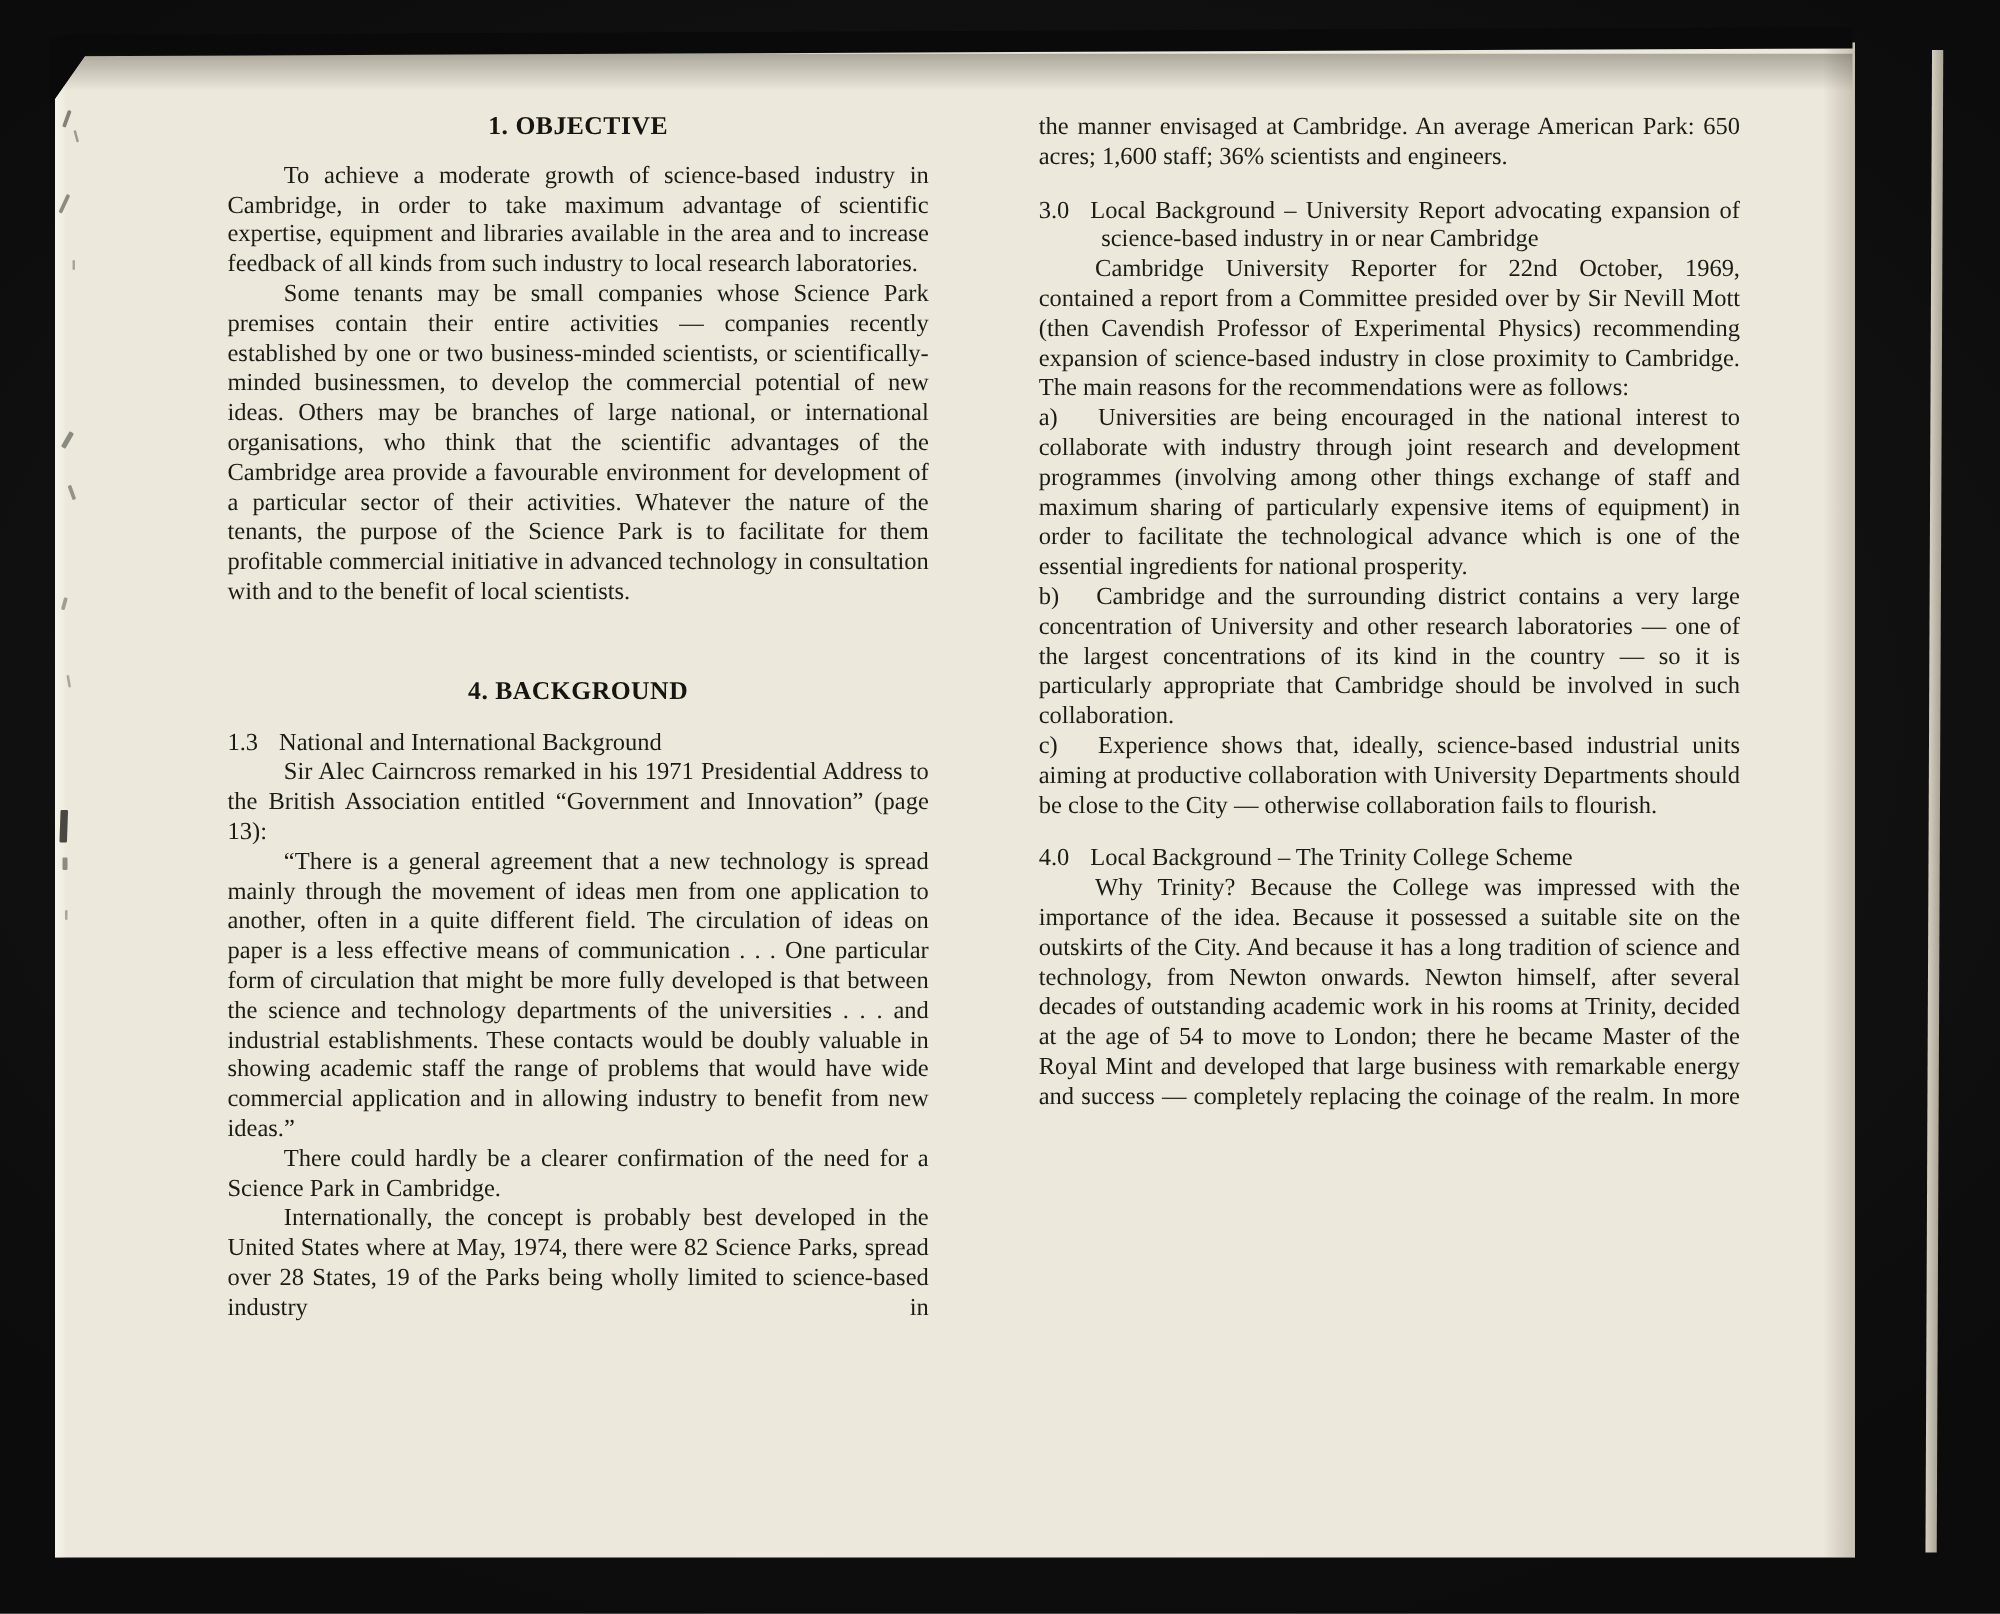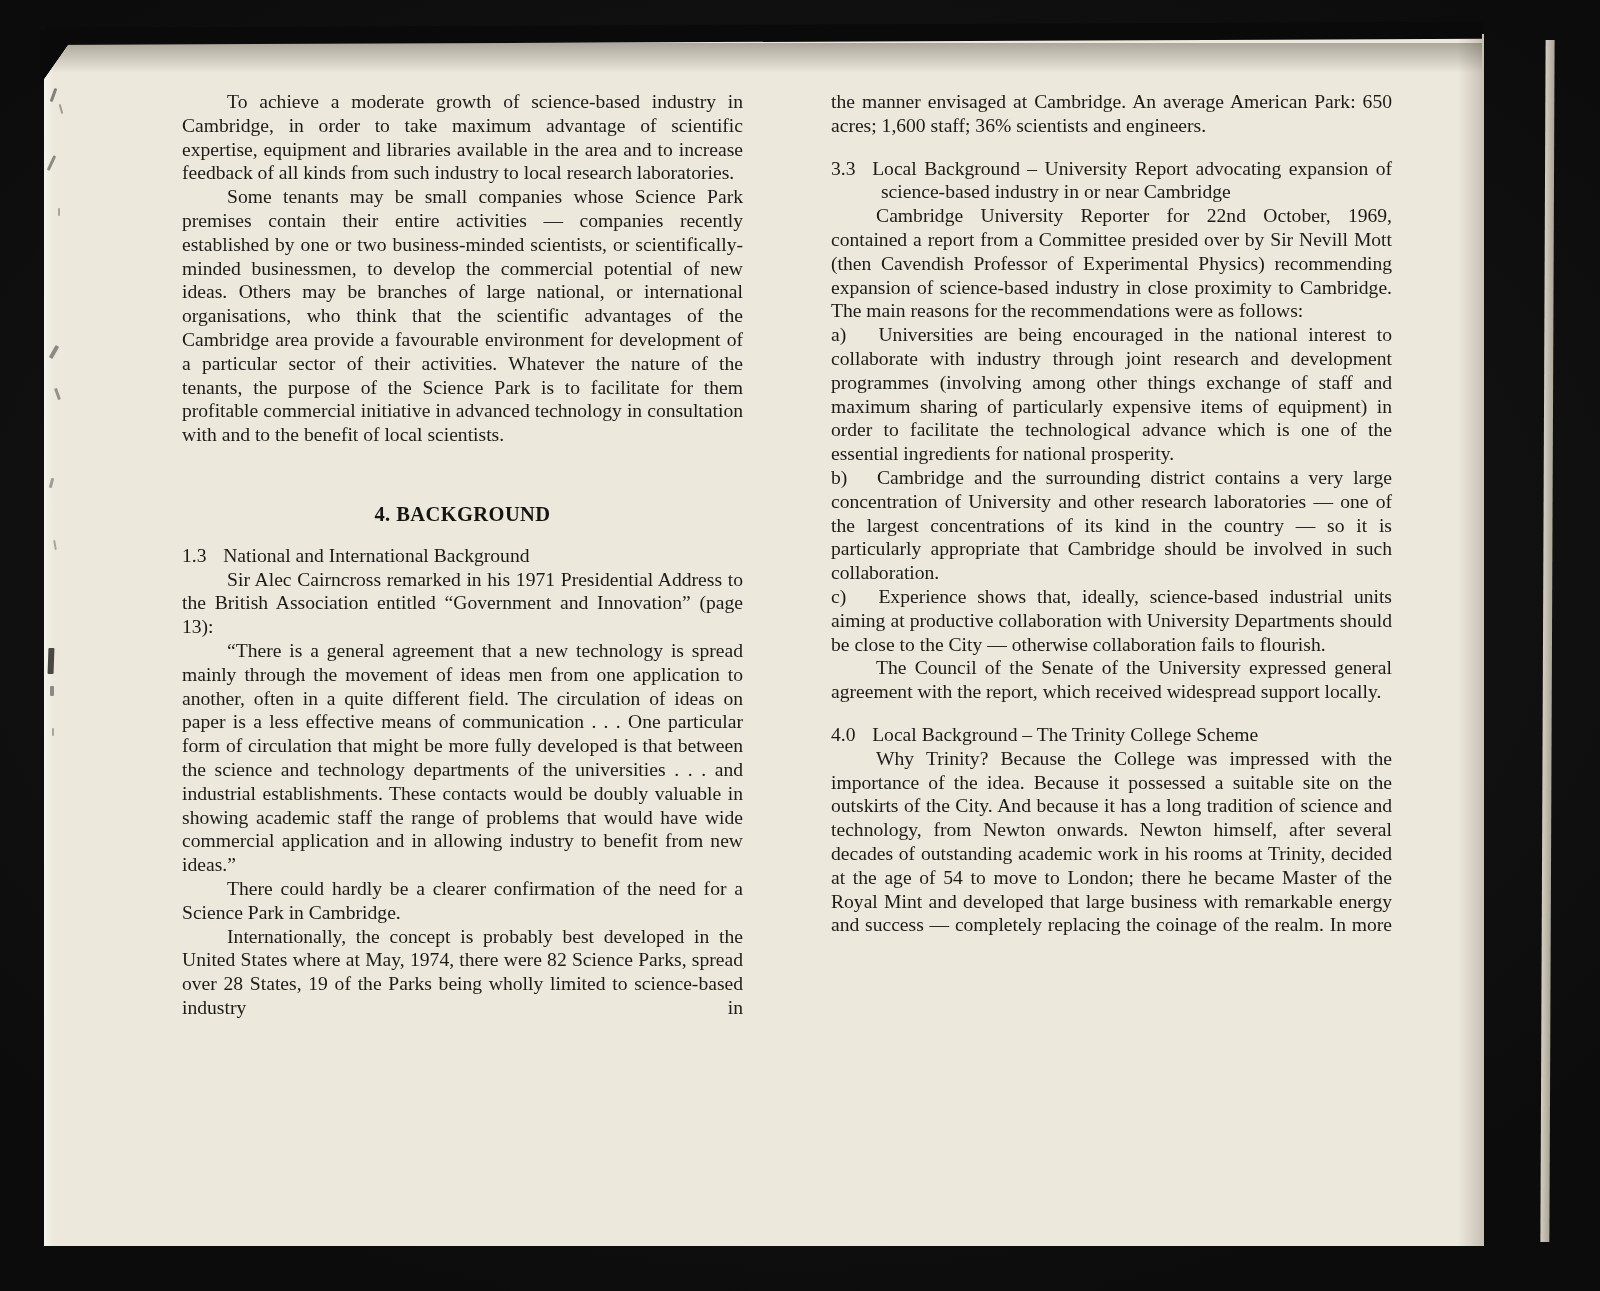--- a/index.html
+++ b/index.html
@@ -78,43 +78,43 @@
 </style>
 </head>
 <body>
 
 <div>
 
   <div class="paper">
     <div class="content">
 
       <div class="col">
+        <h2>1. OBJECTIVE</h2>
         <p class="ind">To achieve a moderate growth of science-based industry in Cambridge, in order to take maximum advantage of scientific expertise, equipment and libraries available in the area and to increase feedback of all kinds from such industry to local research laboratories.</p>
         <p class="ind">Some tenants may be small companies whose Science Park premises contain their entire activities — companies recently established by one or two business-minded scientists, or scientifically-minded businessmen, to develop the commercial potential of new ideas. Others may be branches of large national, or international organisations, who think that the scientific advantages of the Cambridge area provide a favourable environment for development of a particular sector of their activities. Whatever the nature of the tenants, the purpose of the Science Park is to facilitate for them profitable commercial initiative in advanced technology in consultation with and to the benefit of local scientists.</p>
 
         <h2 class="h2-gap">4. BACKGROUND</h2>
 
         <p class="subhead"><span class="num">1.3</span><span class="ttl">National and International Background</span></p>
 
         <p class="ind">Sir Alec Cairncross remarked in his 1971 Presidential Address to the British Association entitled “Government and Innovation” (page 13):</p>
         <p class="ind">“There is a general agreement that a new technology is spread mainly through the movement of ideas men from one application to another, often in a quite different field. The circulation of ideas on paper is a less effective means of communication . . . One particular form of circulation that might be more fully developed is that between the science and technology departments of the universities . . . and industrial establishments. These contacts would be doubly valuable in showing academic staff the range of problems that would have wide commercial application and in allowing industry to benefit from new ideas.”</p>
         <p class="ind">There could hardly be a clearer confirmation of the need for a Science Park in Cambridge.</p>
         <p class="ind force-just">Internationally, the concept is probably best developed in the United States where at May, 1974, there were 82 Science Parks, spread over 28 States, 19 of the Parks being wholly limited to science-based industry in</p>
       </div>
 
       <div class="col">
         <p>the manner envisaged at Cambridge. An average American Park: 650 acres; 1,600 staff; 36% scientists and engineers.</p>
 
-        <p class="subhead sp-before"><span class="num">3.3</span><span class="ttl">Local Background – University Report advocating expansion of science-based industry in or near Cambridge</span></p>
+        <p class="subhead sp-before"><span class="num">3.0</span><span class="ttl">Local Background – University Report advocating expansion of science-based industry in or near Cambridge</span></p>
 
         <p class="ind">Cambridge University Reporter for 22nd October, 1969, contained a report from a Committee presided over by Sir Nevill Mott (then Cavendish Professor of Experimental Physics) recommending expansion of science-based industry in close proximity to Cambridge. The main reasons for the recommendations were as follows:</p>
         <p>a)&nbsp;&nbsp;&nbsp;Universities are being encouraged in the national interest to collaborate with industry through joint research and development programmes (involving among other things exchange of staff and maximum sharing of particularly expensive items of equipment) in order to facilitate the technological advance which is one of the essential ingredients for national prosperity.</p>
         <p>b)&nbsp;&nbsp;&nbsp;Cambridge and the surrounding district contains a very large concentration of University and other research laboratories — one of the largest concentrations of its kind in the country — so it is particularly appropriate that Cambridge should be involved in such collaboration.</p>
         <p>c)&nbsp;&nbsp;&nbsp;Experience shows that, ideally, science-based industrial units aiming at productive collaboration with University Departments should be close to the City — otherwise collaboration fails to flourish.</p>
-        <p class="ind">The Council of the Senate of the University expressed general agreement with the report, which received widespread support locally.</p>
 
         <p class="subhead sp-before"><span class="num">4.0</span><span class="ttl">Local Background – The Trinity College Scheme</span></p>
 
         <p class="ind force-just">Why Trinity? Because the College was impressed with the importance of the idea. Because it possessed a suitable site on the outskirts of the City. And because it has a long tradition of science and technology, from Newton onwards. Newton himself, after several decades of outstanding academic work in his rooms at Trinity, decided at the age of 54 to move to London; there he became Master of the Royal Mint and developed that large business with remarkable energy and success — completely replacing the coinage of the realm. In more</p>
       </div>
 
     </div>
   </div>
 
   <div class="topband"></div>

